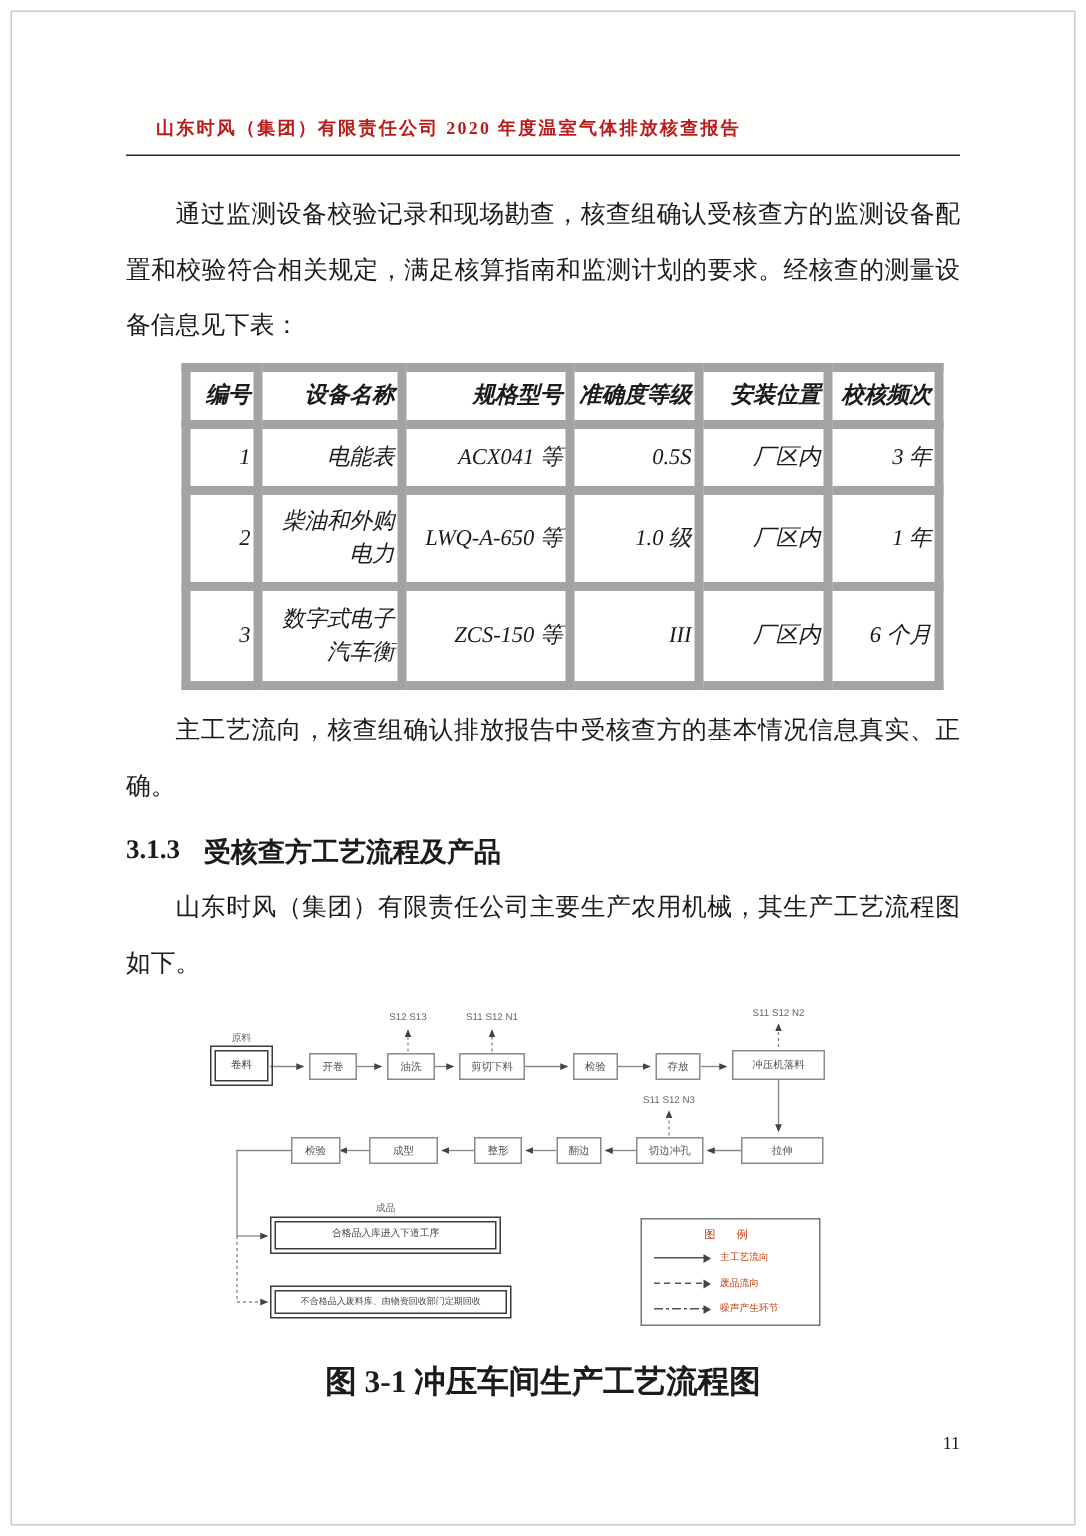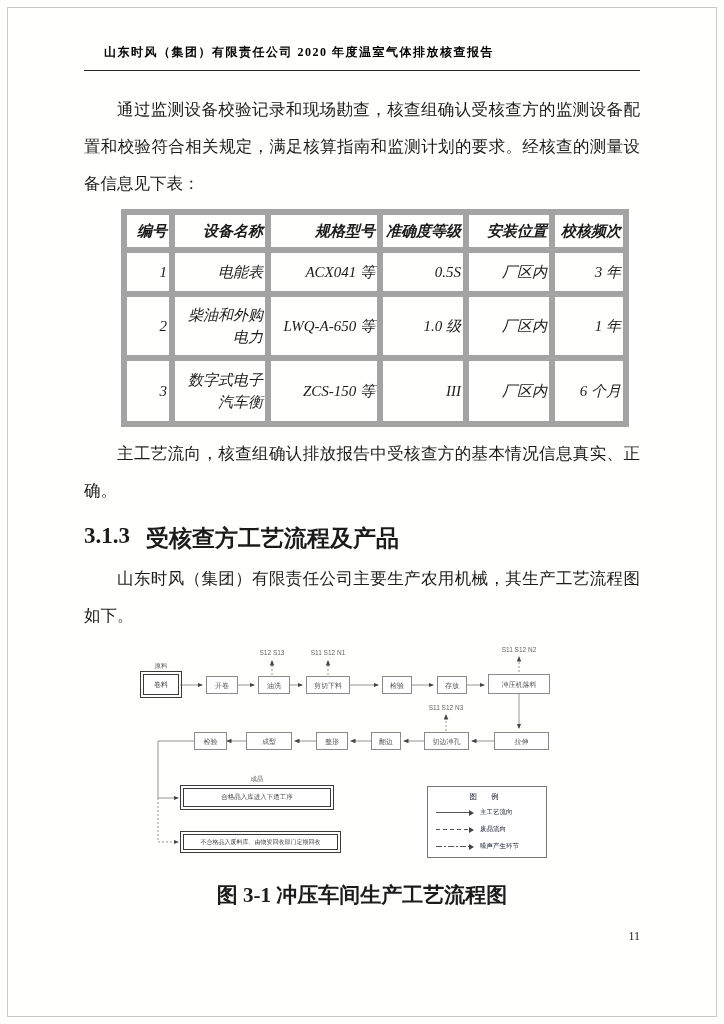--- a/index.html
+++ b/index.html
@@ -21,21 +21,22 @@
   .content{
     position:relative;
     padding:44px 84px 0 84px;
   }
   .doc-header{
     font-size:12px;
     font-weight:bold;
     letter-spacing:1.5px;
     padding:0 0 9px 20px;
     border-bottom:1px solid #2a2a2a;
-    color:#000000;
+    color:#b91c1c;
+    margin-top:33px;
   }
   .para{
     font-size:16.5px;
     line-height:37px;
     text-align:justify;
     text-indent:33px;
     margin:0;
   }
   .p1{margin-top:16px;}
   .p2{margin-top:20px;}
@@ -61,21 +62,21 @@
     font-style:italic;
   }
   table.meter th{font-weight:bold;height:26px;}
   col.c0{width:48px;} col.c1{width:96px;} col.c2{width:112px;}
   col.c3{width:86px;} col.c4{width:86px;} col.c5{width:74px;}
   tr.r1 td{height:32px;}
   tr.r2 td{height:52px;}
   tr.r3 td{height:54px;}
   .section-h{
     margin-top:14px;
-    font-size:23px;
+    font-size:18px;
     font-weight:bold;
     display:flex;
   }
   .section-h .num{margin-right:16px;}
   
   .flow{
     position:relative;
     width:470px;height:225px;
     margin:12px 0 0 46px;
     font-family:"Liberation Sans","DejaVu Sans",sans-serif;
@@ -107,21 +108,21 @@
     transform:translateX(-50%);
   }
   .legend{
     position:absolute;
     left:297px;top:140px;
     width:120px;height:72px;
     border:1px solid #777;
     background:#fff;
     box-sizing:border-box;
     padding:5px 8px 0 8px;
-    color:#0f172a;
+    color:#c2410c;
   }
   .legend-title{
     text-align:center;
     font-size:7.5px;
     letter-spacing:6px;
     margin-bottom:6px;
   }
   .legend-row{
     display:flex;align-items:center;
     margin-bottom:8px;

